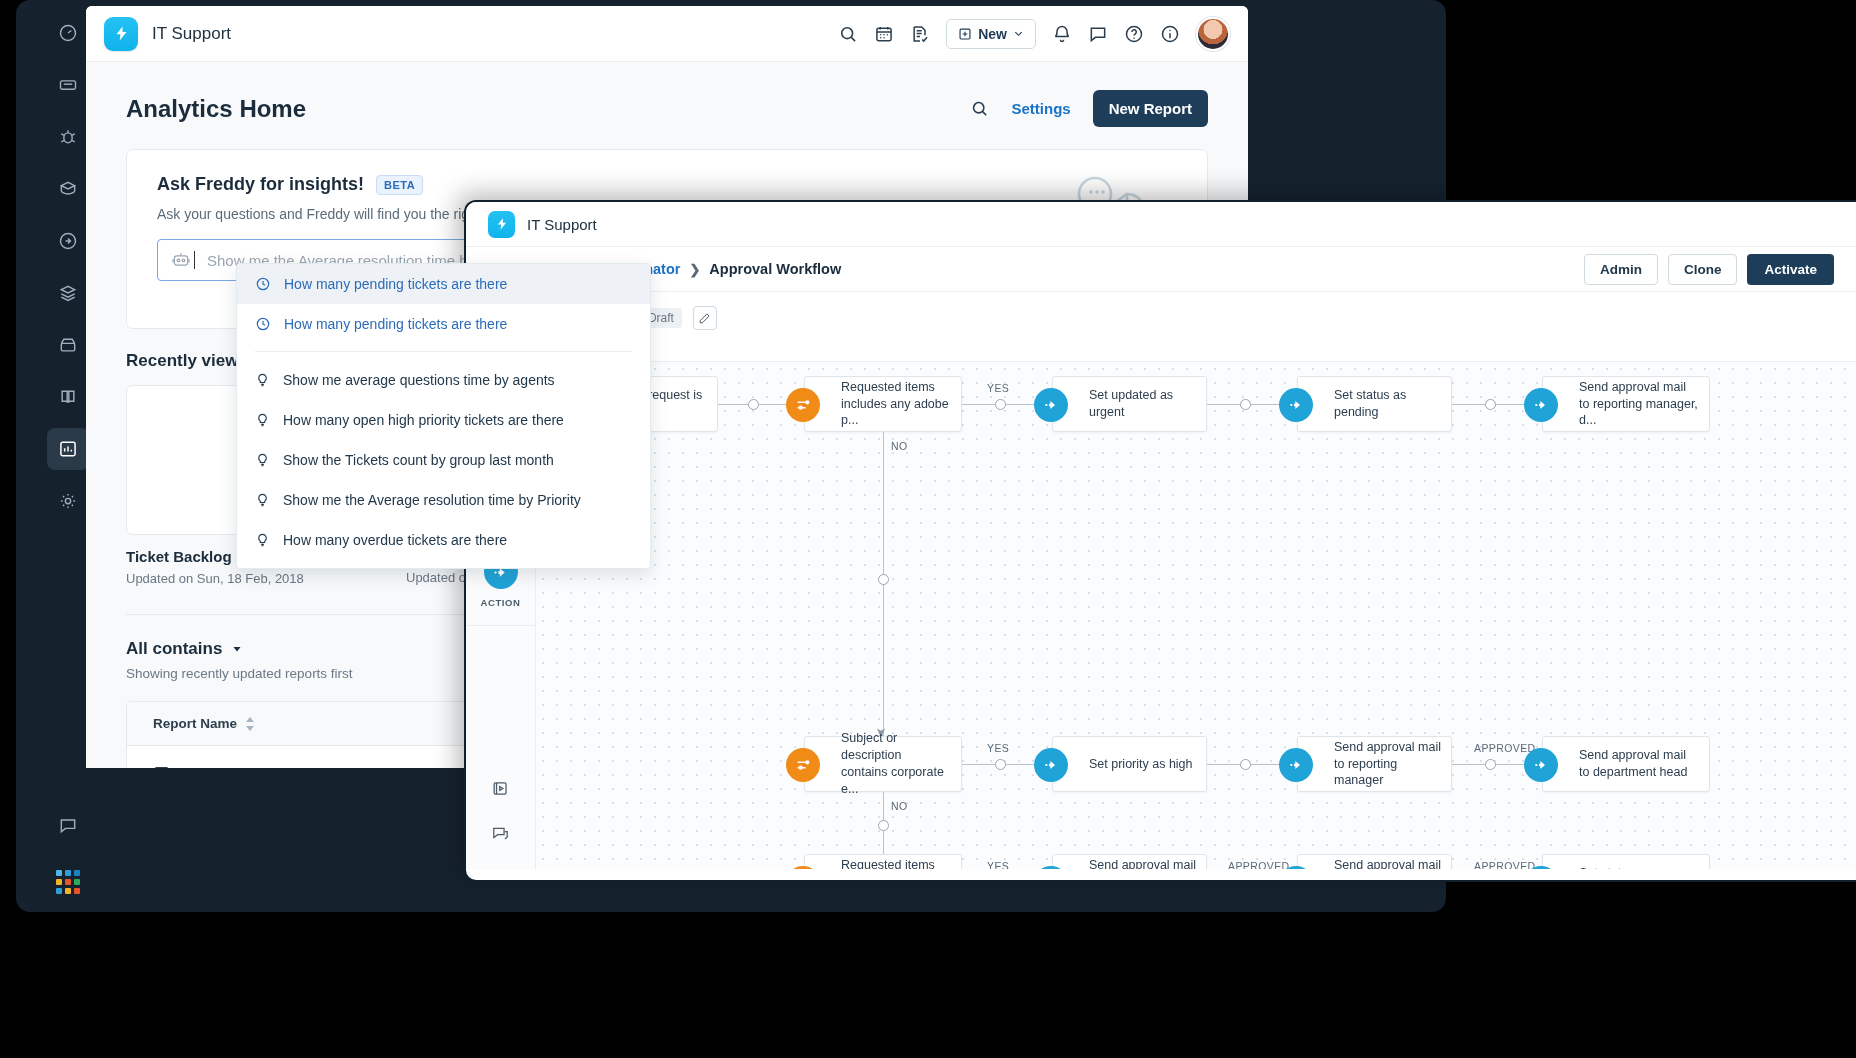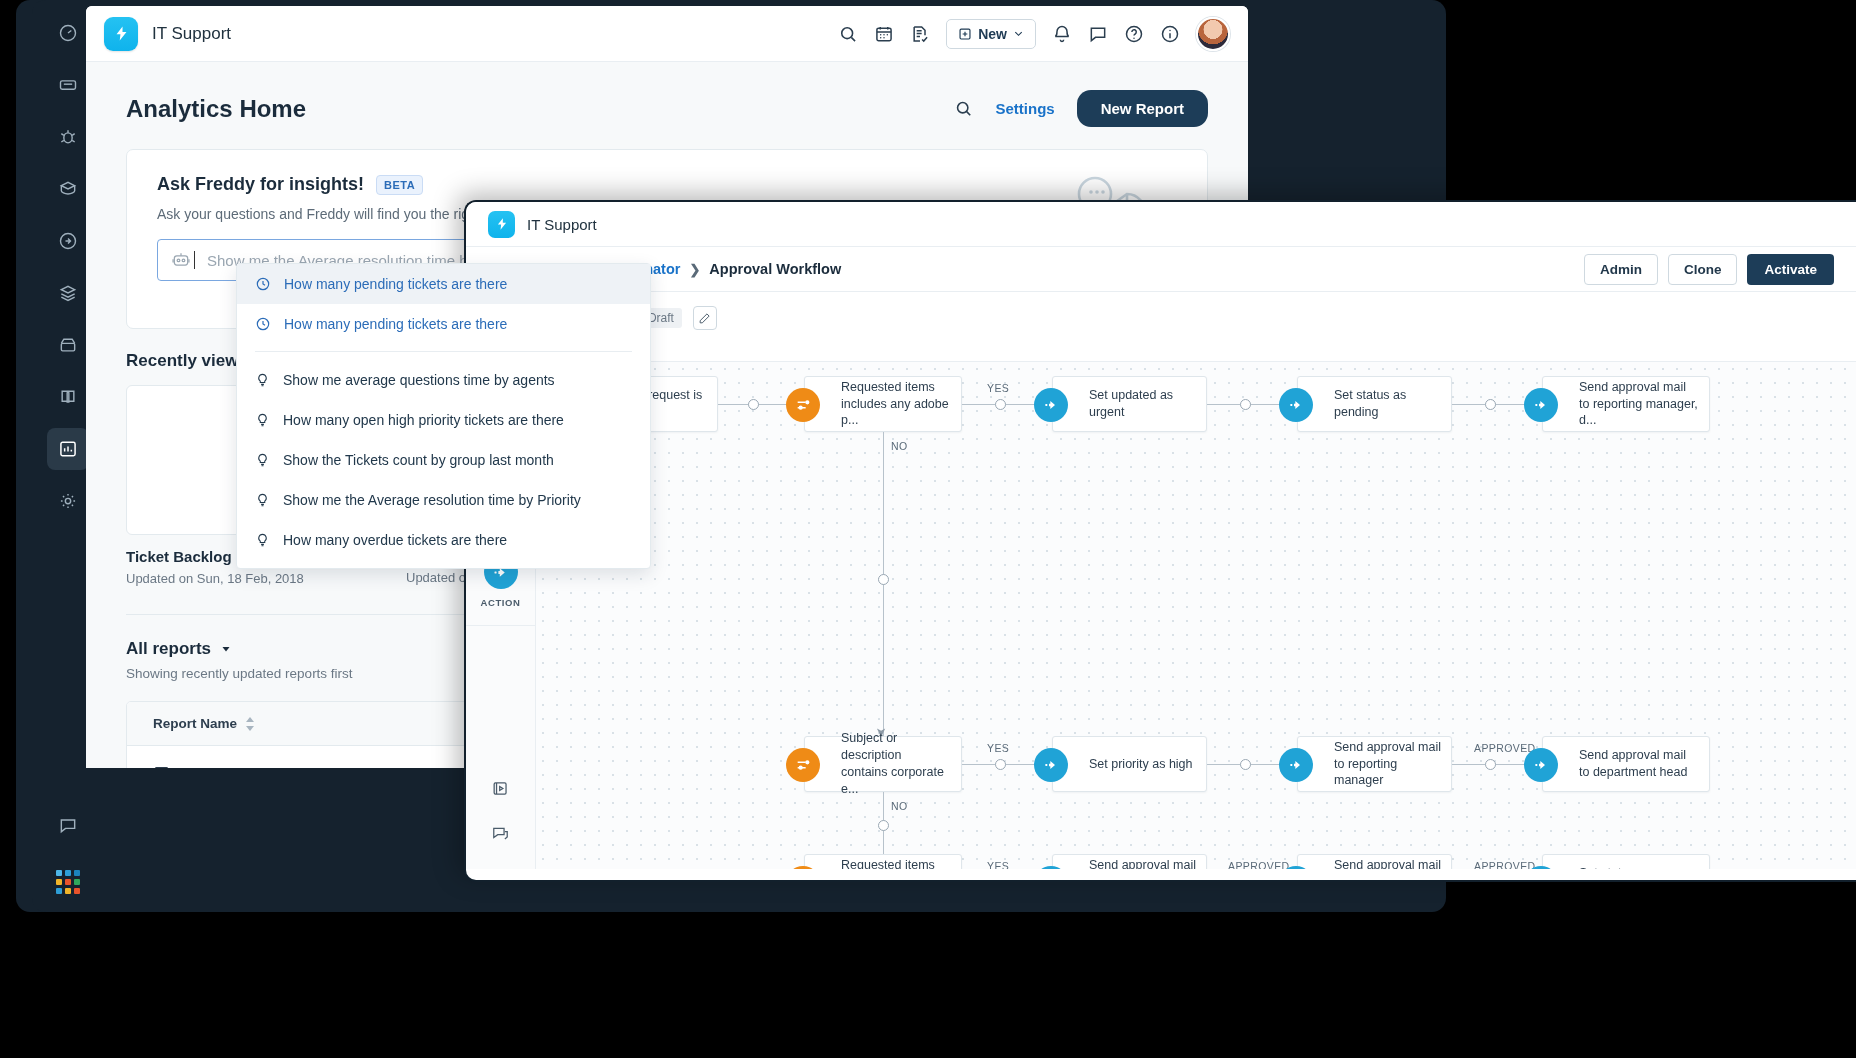--- a/index.html
+++ b/index.html
@@ -62,22 +62,22 @@
     width:34px;height:34px;border-radius:50%;
     background:radial-gradient(circle at 50% 35%, #f2c9ae 0 38%, #b8643c 39% 60%, #2d2a3a 61% 100%);
     border:2px solid #fff; box-shadow:0 0 0 1px #dde4e9;
   }
   .page-body { background:#f7f9fa; height: 706px; padding: 0 40px; position:relative;}
   .page-head { display:flex; align-items:center; padding-top: 28px; }
   .page-title { font-size: 24px; font-weight: bold; color:#1b2c3c; }
   .page-head-right { margin-left:auto; display:flex; align-items:center; gap:22px;}
   .link-settings { color:#1a73c9; font-size:15px; font-weight:bold; cursor:pointer;}
   .btn-dark {
-    background:#1d3d58; color:#fff; border:0; border-radius:14px;
-    padding: 10px 24px; font-size:15px; font-weight:bold; cursor:pointer;
+    background:#1d3d58; color:#fff; border:0; border-radius:6px;
+    padding: 10px 16px; font-size:15px; font-weight:bold; cursor:pointer;
   }
   .freddy-card {
     margin-top: 22px; background:#fff; border:1px solid #e3eaee;
     border-radius:7px; height: 180px; padding: 24px 30px; position:relative; overflow:hidden;
   }
   .freddy-h { display:flex; align-items:center; gap:12px;}
   .freddy-h .t { font-size:18px; font-weight:bold; color:#1b2c3c;}
   .beta {
     font-size:11px; font-weight:bold; letter-spacing:.5px; color:#2b6cb8;
     background:#eaf2fd; border:1px solid #cadcf5; border-radius:4px; padding:3px 7px;
@@ -422,21 +422,21 @@
           <div class="cm-title">
             <div class="nm">Dashboard View</div>
           </div>
           <div class="cm-sub">Updated on Fri, 16 Feb, 2018</div>
         </div>
       </div>
 
       <div class="divider"></div>
 
       <div class="allrep">
-        <div class="t">All reports</div>
+        <div class="t">All contains</div>
         <svg width="12" height="12" viewBox="0 0 24 24" fill="#1b2c3c">
               <path d="M5 8l7 9 7-9z"></path>
             </svg>
       </div>
       <div class="allrep-sub">Showing recently updated reports first</div>
 
       <div class="rep-table">
         <div class="rep-th">
           <span>Report Name</span>
           <svg width="10" height="14" viewBox="0 0 10 14" fill="#a8b5c0">

